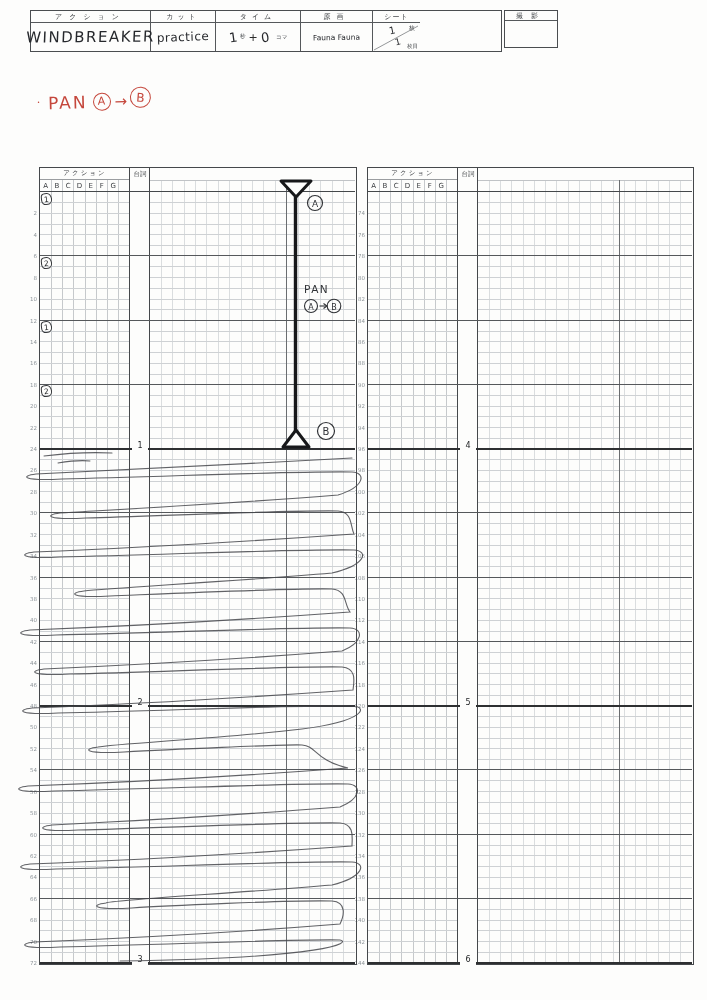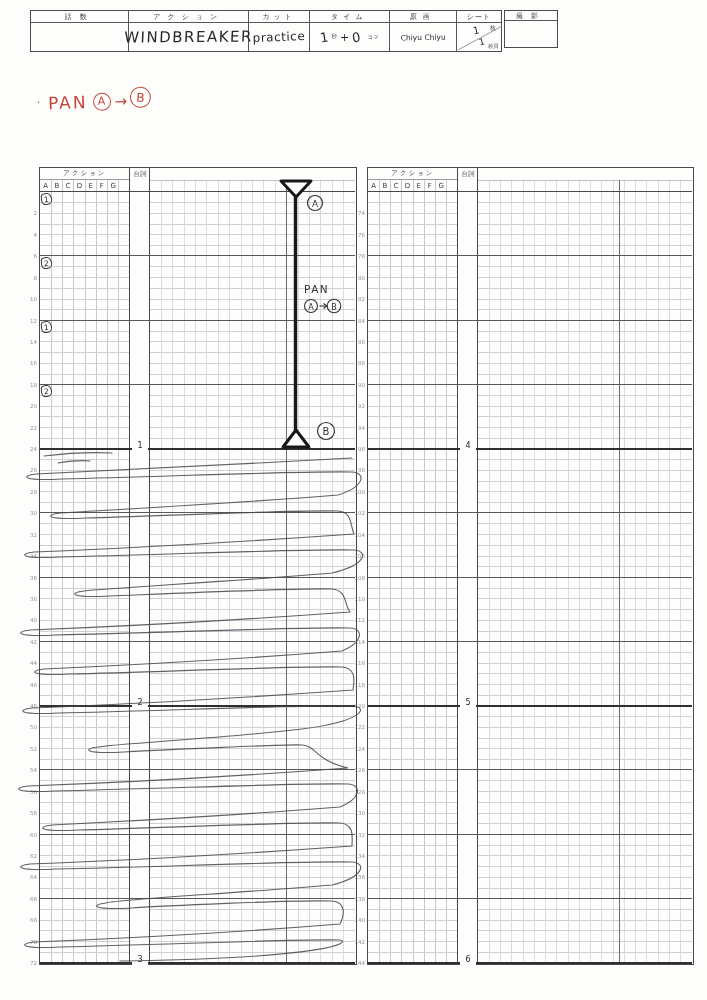--- a/index.html
+++ b/index.html
@@ -63,24 +63,20 @@
 
   #overlay { position:absolute; left:0; top:0; z-index:5; pointer-events:none; }
   .pencil-text { font-family:"DejaVu Sans", sans-serif; fill:#303236; }
 </style>
 </head>
 <body>
 
 <div id="page">
 
   <div id="header-table">
-    <div class="hd-box" style="width:105px">
-      <div class="hd-label" style="letter-spacing:8px">話数</div>
-      <div class="hd-value hand"></div>
-    </div>
     <div class="hd-box" style="width:120px">
       <div class="hd-label" style="letter-spacing:7px">アクション</div>
       <div class="hd-value hand hw-title">WINDBREAKER</div>
     </div>
     <div class="hd-box" style="width:65px">
       <div class="hd-label" style="letter-spacing:4px">カット</div>
       <div class="hd-value hand hw-cut">practice</div>
     </div>
     <div class="hd-box" style="width:85px">
       <div class="hd-label" style="letter-spacing:5px">タイム</div>
@@ -89,21 +85,21 @@
           <span class="time-num hand">1</span>
           <span class="time-unit">秒</span>
           <span class="time-plus">+</span>
           <span class="time-num hand">0</span>
           <span class="time-unit koma-unit">コマ</span>
         </div>
       </div>
     </div>
     <div class="hd-box" style="width:72px">
       <div class="hd-label" style="letter-spacing:6px">原画</div>
-      <div class="hd-value hand hw-name">Chiyu Chiyu</div>
+      <div class="hd-value hand hw-name">Fauna Fauna</div>
     </div>
     <div class="hd-box" style="width:47px">
       <div class="hd-label" style="letter-spacing:1px">シート</div>
       <div class="sheet-cell" style="height:28px">
         <svg width="47" height="28">
           <line x1="1" y1="27" x2="45" y2="3" stroke="#7a7d80" stroke-width="0.8"></line>
         </svg>
         <span class="sc-count hand">1</span>
         <span class="sc-unit">枚</span>
         <span class="sc-no hand">1</span>

